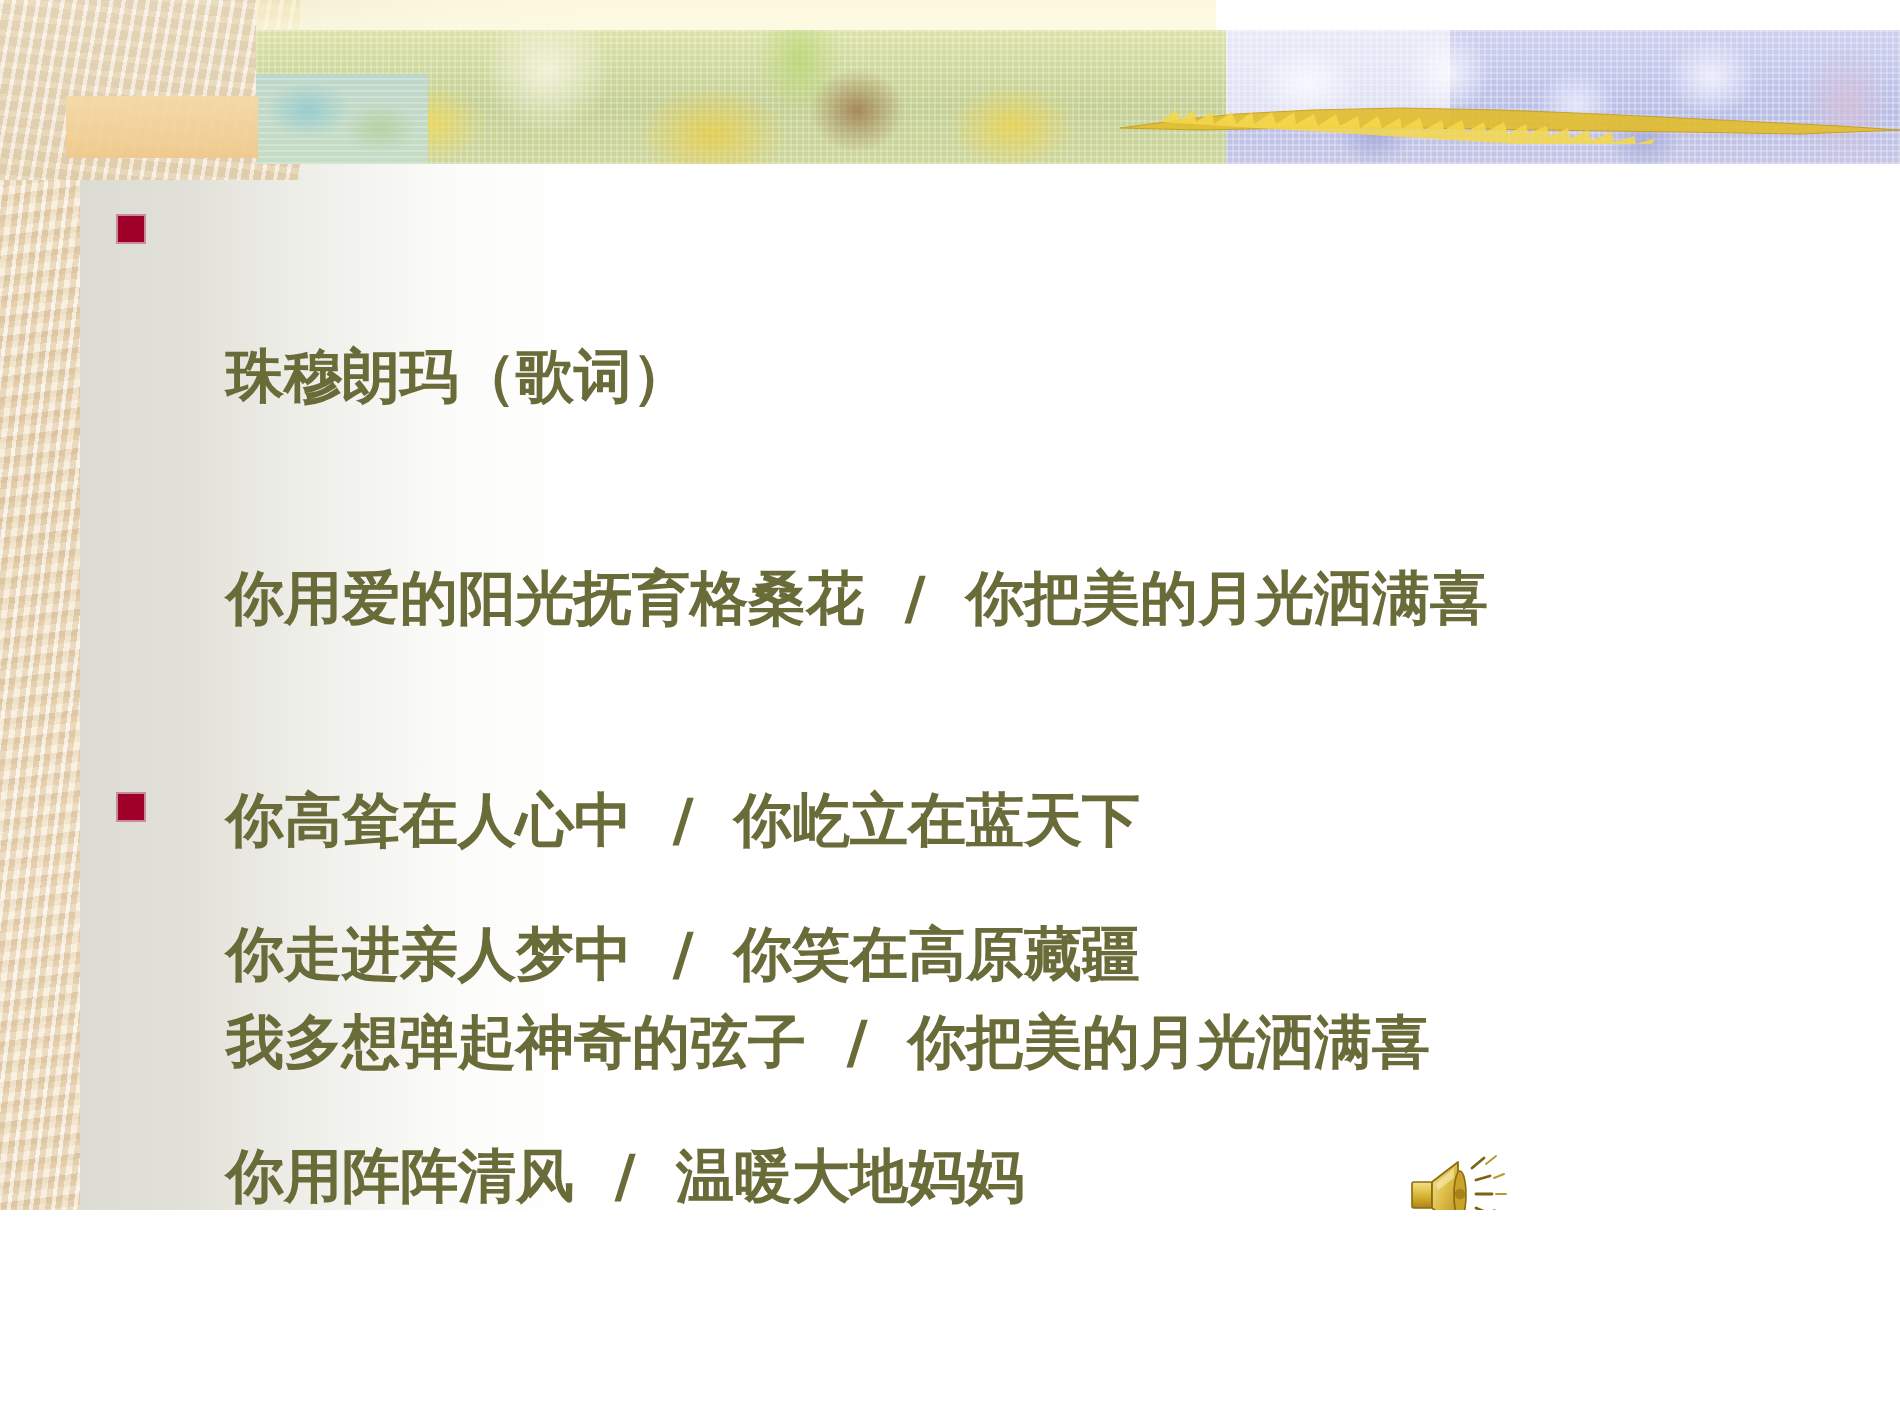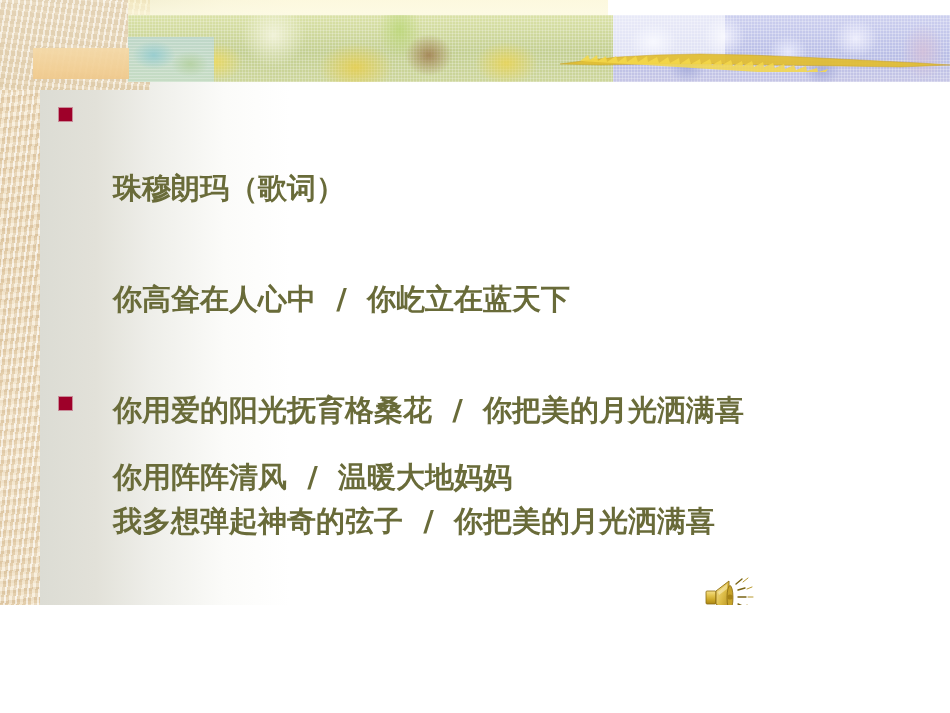--- a/index.html
+++ b/index.html
@@ -269,30 +269,31 @@
       <path d="M35 17 l6 4 M60 17 l6 4 M88 16 l6 5 M118 16 l6 5 M148 16 l6 5 M180 16 l6 5 M212 16 l6 5 M246 17 l6 4 M282 17 l6 4 M318 18 l6 4"></path>
     </g>
   </svg>
 
   <div class="content">
 
     <div class="bullet-block" id="block-1">
       <div class="bullet-marker"></div>
       <div class="lyric-lines">
         <span class="lyric-line">珠穆朗玛（歌词）</span>
+        <span class="lyric-line">你用爱的阳光抚育格桑花  /  你把美的月光洒满喜</span>
         <span class="lyric-line">你高耸在人心中  /  你屹立在蓝天下</span>
-        <span class="lyric-line">你用爱的阳光抚育格桑花  /  你把美的月光洒满喜</span>
         <span class="lyric-line">我多想弹起神奇的弦子  /  你把美的月光洒满喜</span>
         
       </div>
     </div>
 
     <div class="bullet-block" id="block-2">
       <div class="bullet-marker"></div>
       <div class="lyric-lines">
+        <span class="lyric-line">你走进亲人梦中  /  你笑在高原藏疆</span>
         <span class="lyric-line">你用阵阵清风  /  温暖大地妈妈</span>
         
         
         
       </div>
     </div>
 
     <svg class="speaker-icon" viewBox="0 0 56 42">
       <defs>
         <linearGradient id="spkGrad" x1="0" y1="0" x2="0" y2="1">

